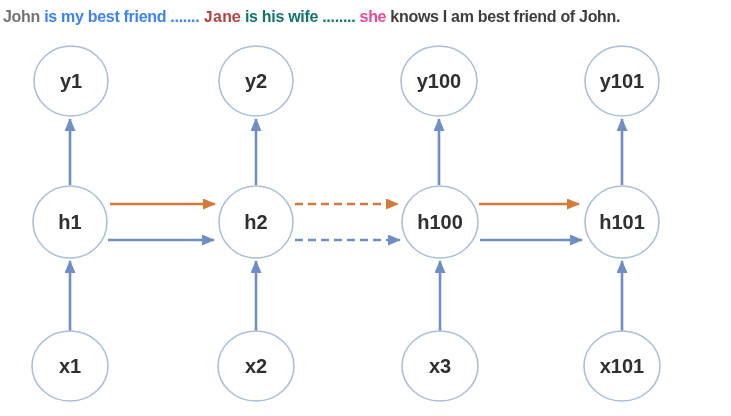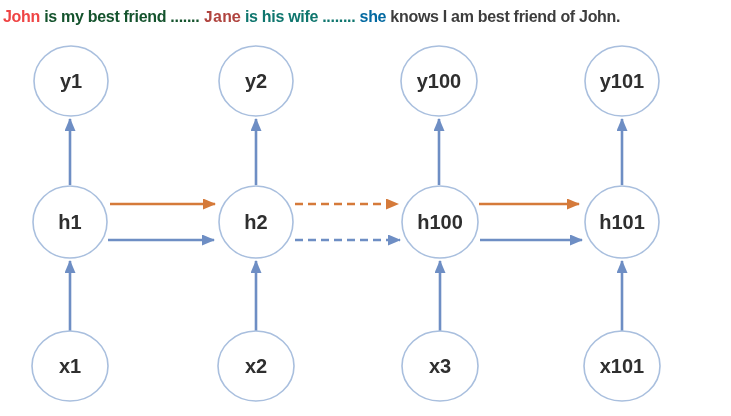--- a/index.html
+++ b/index.html
@@ -36,21 +36,21 @@
   .diagram-svg text {
     font-family: "Liberation Sans", sans-serif;
     font-size: 20px;
     font-weight: 600;
   }
 </style>
 </head>
 <body>
 
 <div class="page">
-  <div class="sentence"><span style="color: #ef4444; text-align: right;">John</span><span style="color: #14532d; text-align: center;"> is my best friend ....... </span><span style="color: rgb(176, 68, 63); font-family: Liberation Mono, monospace;">Jane</span><span style="color: #0f766e;"> is his wife ........ </span><span style="color: #0369a1;">she</span><span style="color: rgb(61, 61, 61);"> knows I am best friend of John.</span></div>
+  <div class="sentence"><span style="color: #737373; text-align: right;">John</span><span style="color: #3b82f6; text-align: center;"> is my best friend ....... </span><span style="color: rgb(176, 68, 63); font-family: Liberation Mono, monospace;">Jane</span><span style="color: #0f766e;"> is his wife ........ </span><span style="color: #ec4899;">she</span><span style="color: rgb(61, 61, 61);"> knows I am best friend of John.</span></div>
   <svg class="diagram-svg" viewBox="0 0 731 416" xmlns="http://www.w3.org/2000/svg">
     <defs>
         <marker id="arrow-blue" markerUnits="userSpaceOnUse" markerWidth="14" markerHeight="12" refX="12" refY="5.5" orient="auto">
           <path d="M0,0 L13,5.5 L0,11 Z" fill="#6e8ec4"></path>
         </marker>
         <marker id="arrow-orange" markerUnits="userSpaceOnUse" markerWidth="14" markerHeight="12" refX="12" refY="5.5" orient="auto">
           <path d="M0,0 L13,5.5 L0,11 Z" fill="#d57a3a"></path>
         </marker>
       </defs>
   <line x1="70" y1="331" x2="70" y2="261" stroke="#6e8ec4" stroke-width="2.6" marker-end="url(#arrow-blue)"></line>

